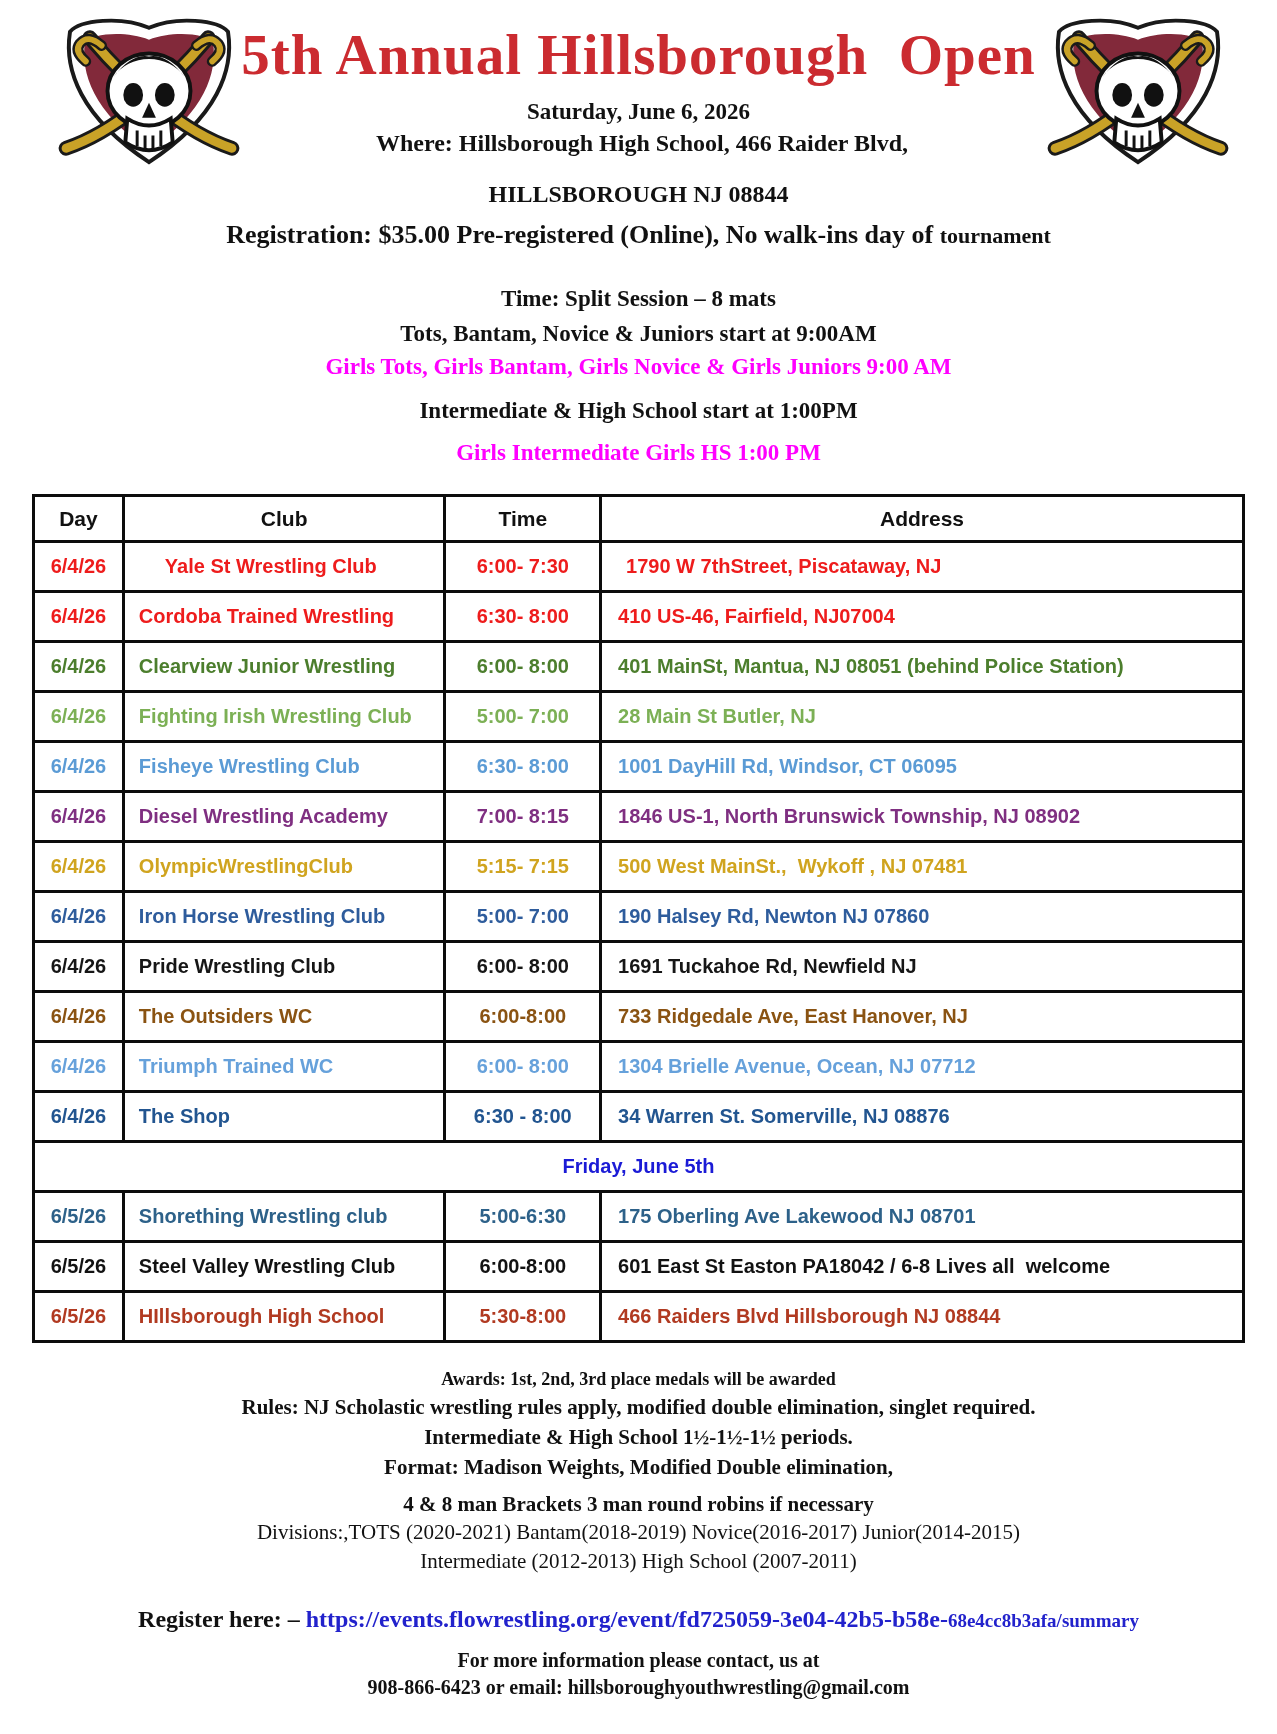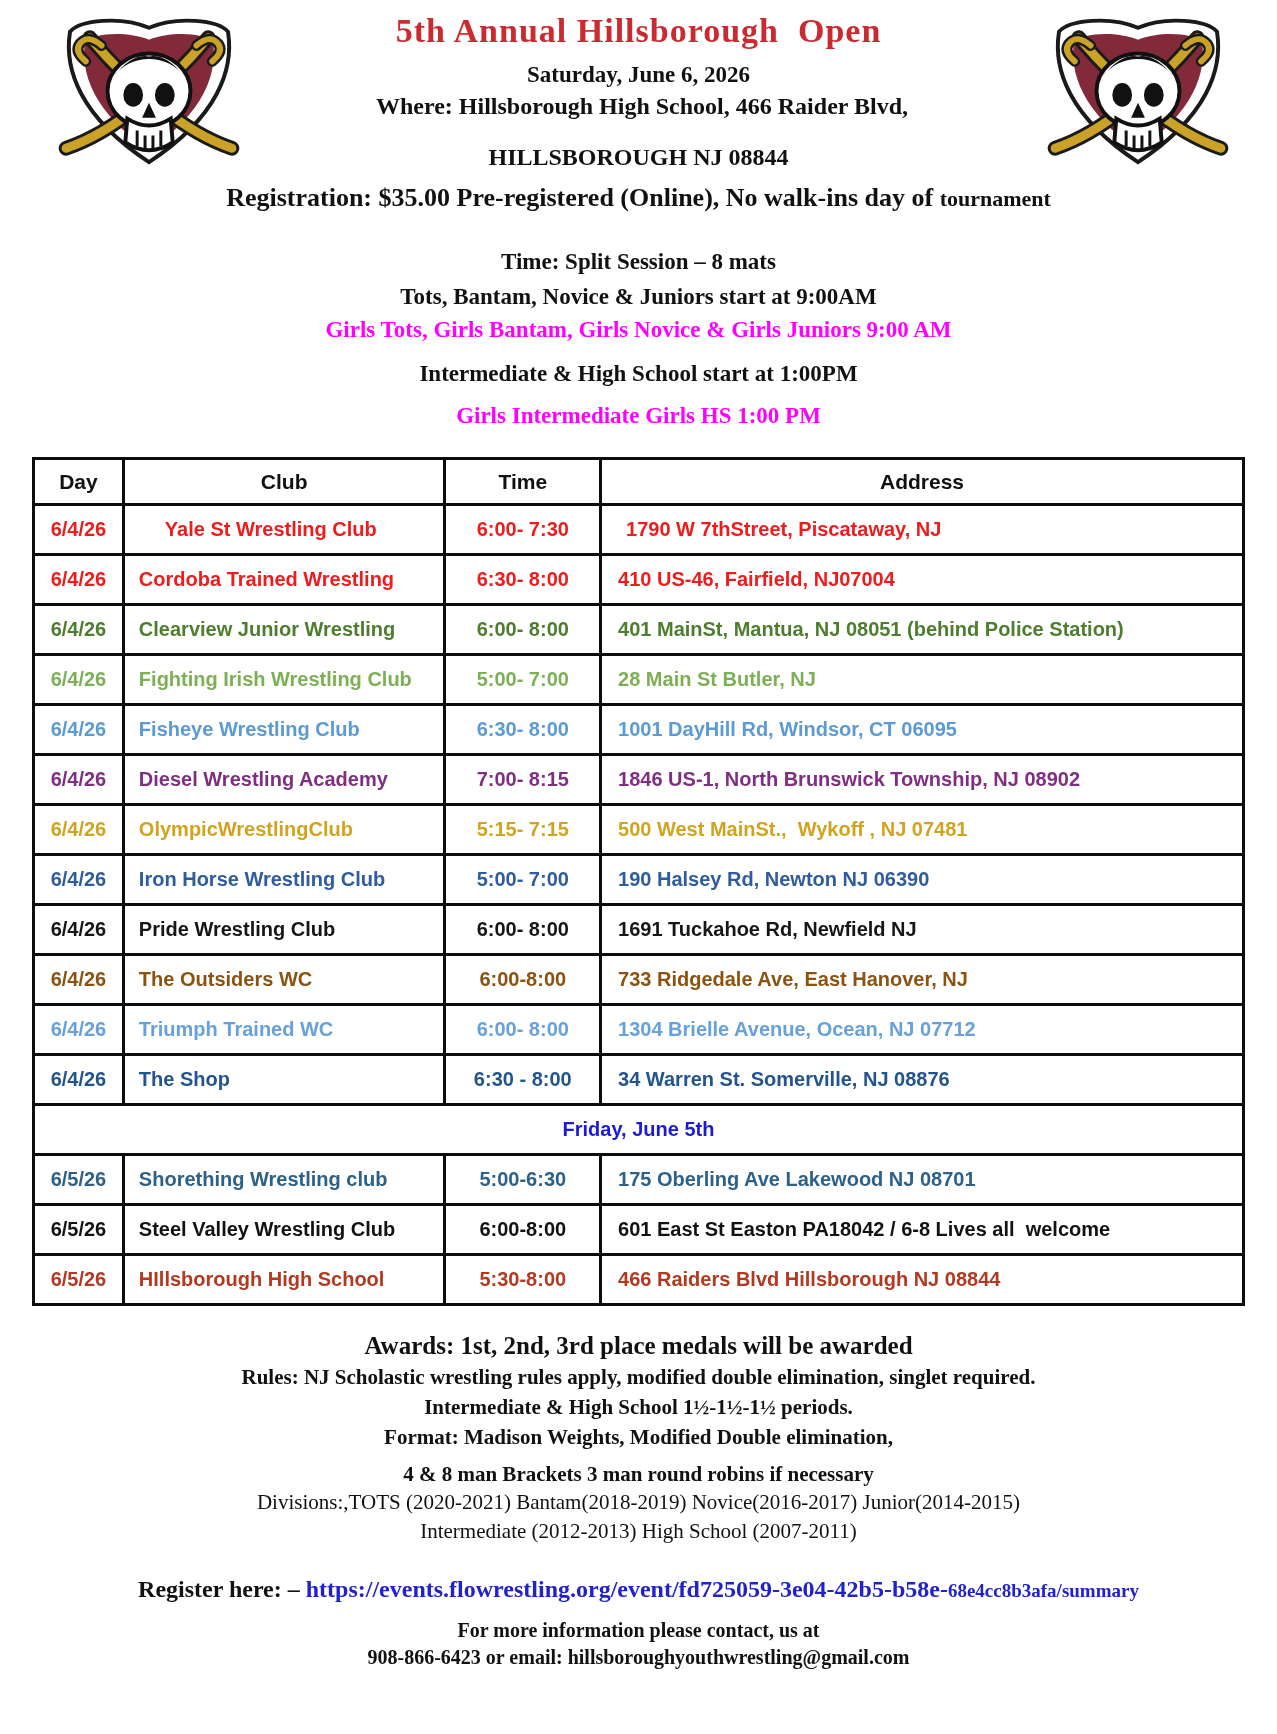--- a/index.html
+++ b/index.html
@@ -12,22 +12,22 @@
     font-family:"Liberation Serif", serif;
     color:#111;
     overflow:hidden;
   }
   .logo { position:absolute; top:12px; width:222px; height:158px; }
   .logo-left { left:38px; }
   .logo-right { right:28px; }
 
   .center { text-align:center; white-space:pre-wrap; }
   h1.title {
-    margin-top:12px;
-    font-size:34px; font-weight:bold; letter-spacing:1px;
+    margin-top:22px;
+    font-size:57px; font-weight:bold; letter-spacing:1px;
     text-align:center; white-space:pre;
   }
   .sub-date   { font-size:23px; font-weight:bold; margin-top:12px; }
   .sub-where  { font-size:24px; font-weight:bold; margin-top:5px;padding-left:7px; }
   .sub-city   { font-size:24px; font-weight:bold; margin-top:24px; }
   .sub-reg    { font-size:26px; font-weight:bold; margin-top:12px; white-space:pre; }
   .sub-reg .tail { font-size:22px; }
 
   .sess { font-weight:bold; }
   .sess-1 { font-size:23px; margin-top:36px; }
@@ -50,21 +50,21 @@
     height:46px; font-size:21px; font-weight:bold; text-align:center; color:#111;
   }
   table.schedule td { height:50px; font-size:20px; font-weight:bold; }
   td.col-day  { text-align:center; }
   td.col-club { padding-left:14px; }
   td.col-time { text-align:center; }
   td.col-address { padding-left:16px; }
   td.divider-cell { text-align:center; font-size:22px; height:44px; }
 
   .ft { text-align:center; white-space:pre-wrap; }
-  .ft-awards    { font-size:25px; font-weight:bold; margin-top:26px; }
+  .ft-awards    { font-size:18px; font-weight:bold; margin-top:26px; }
   .ft-rules     { font-size:21px; font-weight:bold; margin-top:5px; }
   .ft-periods1  { font-size:21px; font-weight:bold; margin-top:5px; }
   .ft-periods2  { font-size:21px; font-weight:bold; margin-top:5px; }
   .ft-format    { font-size:21px; font-weight:bold; margin-top:5px; }
   .ft-brackets  { font-size:21px; font-weight:bold; margin-top:12px; }
   .ft-div1      { font-size:21px; margin-top:3px; }
   .ft-div2      { font-size:21px; margin-top:4px; }
 
   .register-line { text-align:center; margin-top:32px; font-size:24px; font-weight:bold; white-space:pre; }
   .register-line a { text-decoration:none; font-weight:bold; }
@@ -193,21 +193,21 @@
         <tr>
           <td class="col-day" style="color: rgb(208, 164, 31);">6/4/26</td>
           <td class="col-club" style="color: rgb(208, 164, 31);">OlympicWrestlingClub</td>
           <td class="col-time" style="color: rgb(208, 164, 31);">5:15- 7:15</td>
           <td class="col-address" style="color: rgb(208, 164, 31);">500 West MainSt.,  Wykoff , NJ 07481</td>
         </tr>
         <tr>
           <td class="col-day" style="color: rgb(46, 92, 156);">6/4/26</td>
           <td class="col-club" style="color: rgb(46, 92, 156);">Iron Horse Wrestling Club</td>
           <td class="col-time" style="color: rgb(46, 92, 156);">5:00- 7:00</td>
-          <td class="col-address" style="color: rgb(46, 92, 156);">190 Halsey Rd, Newton NJ 06390</td>
+          <td class="col-address" style="color: rgb(46, 92, 156);">190 Halsey Rd, Newton NJ 07860</td>
         </tr>
         <tr>
           <td class="col-day" style="color: rgb(22, 22, 22);">6/4/26</td>
           <td class="col-club" style="color: rgb(22, 22, 22);">Pride Wrestling Club</td>
           <td class="col-time" style="color: rgb(22, 22, 22);">6:00- 8:00</td>
           <td class="col-address" style="color: rgb(22, 22, 22);">1691 Tuckahoe Rd, Newfield NJ</td>
         </tr>
         <tr>
           <td class="col-day" style="color: rgb(138, 83, 18);">6/4/26</td>
           <td class="col-club" style="color: rgb(138, 83, 18);">The Outsiders WC</td>

